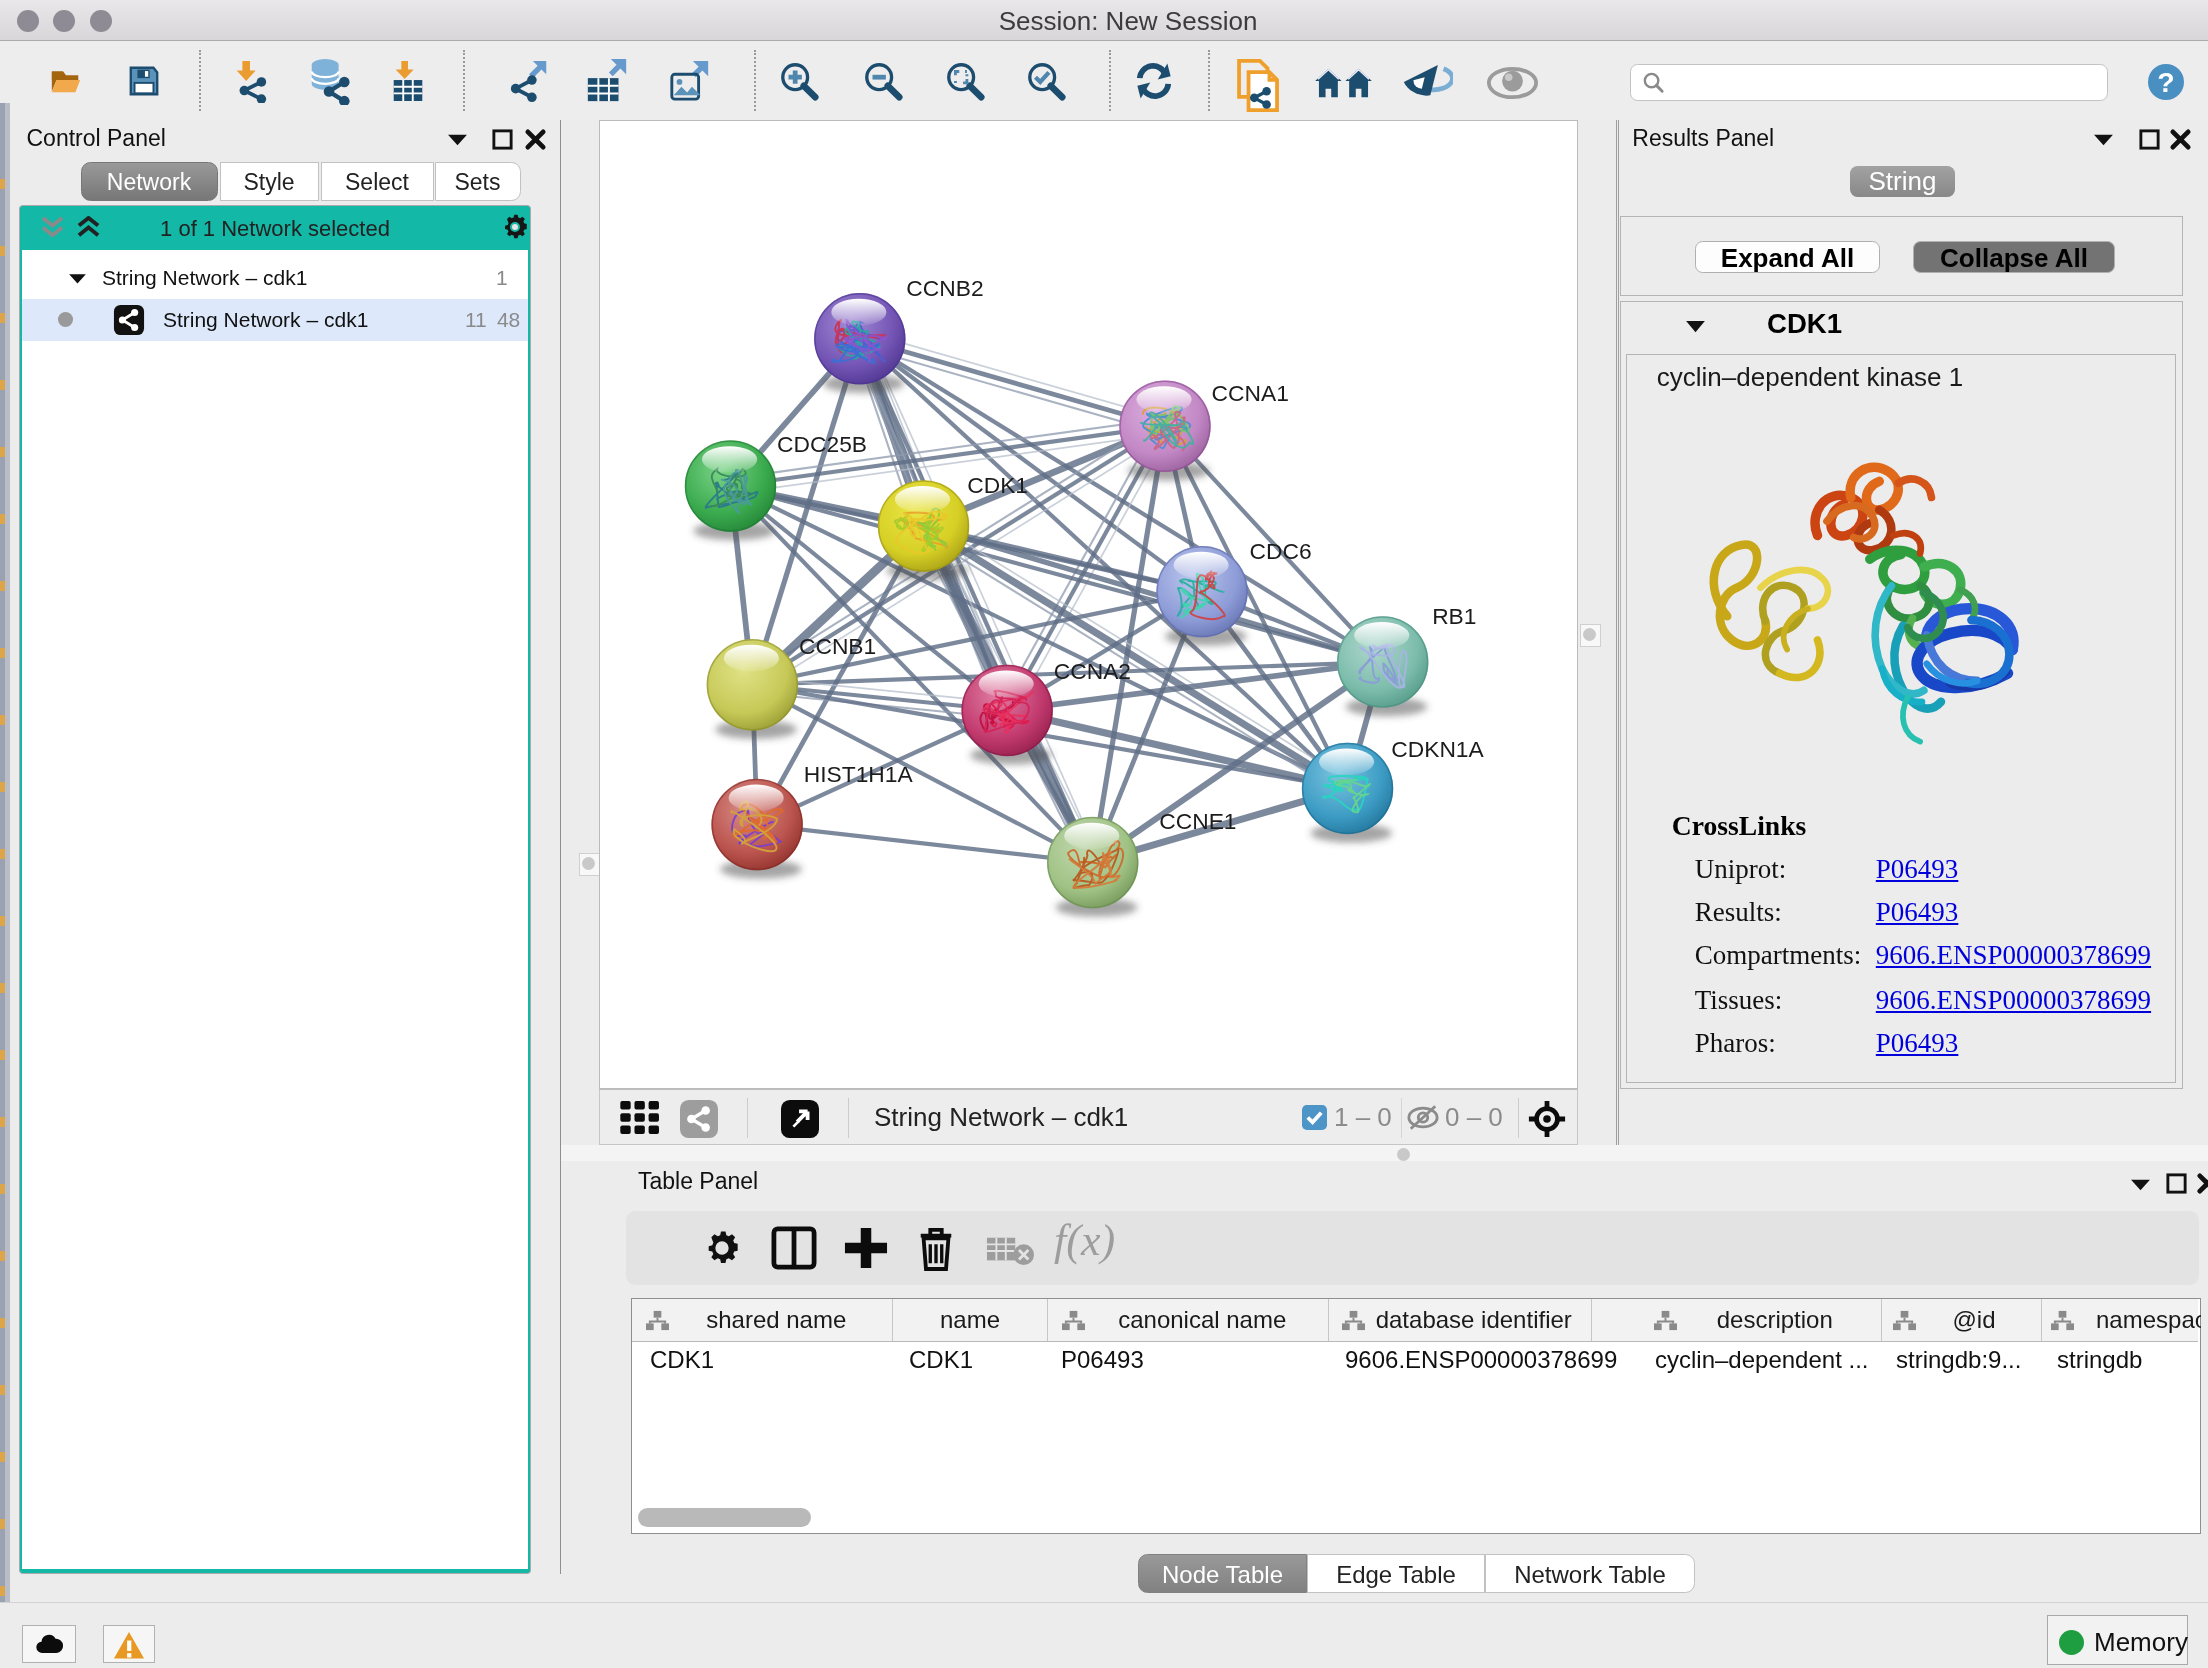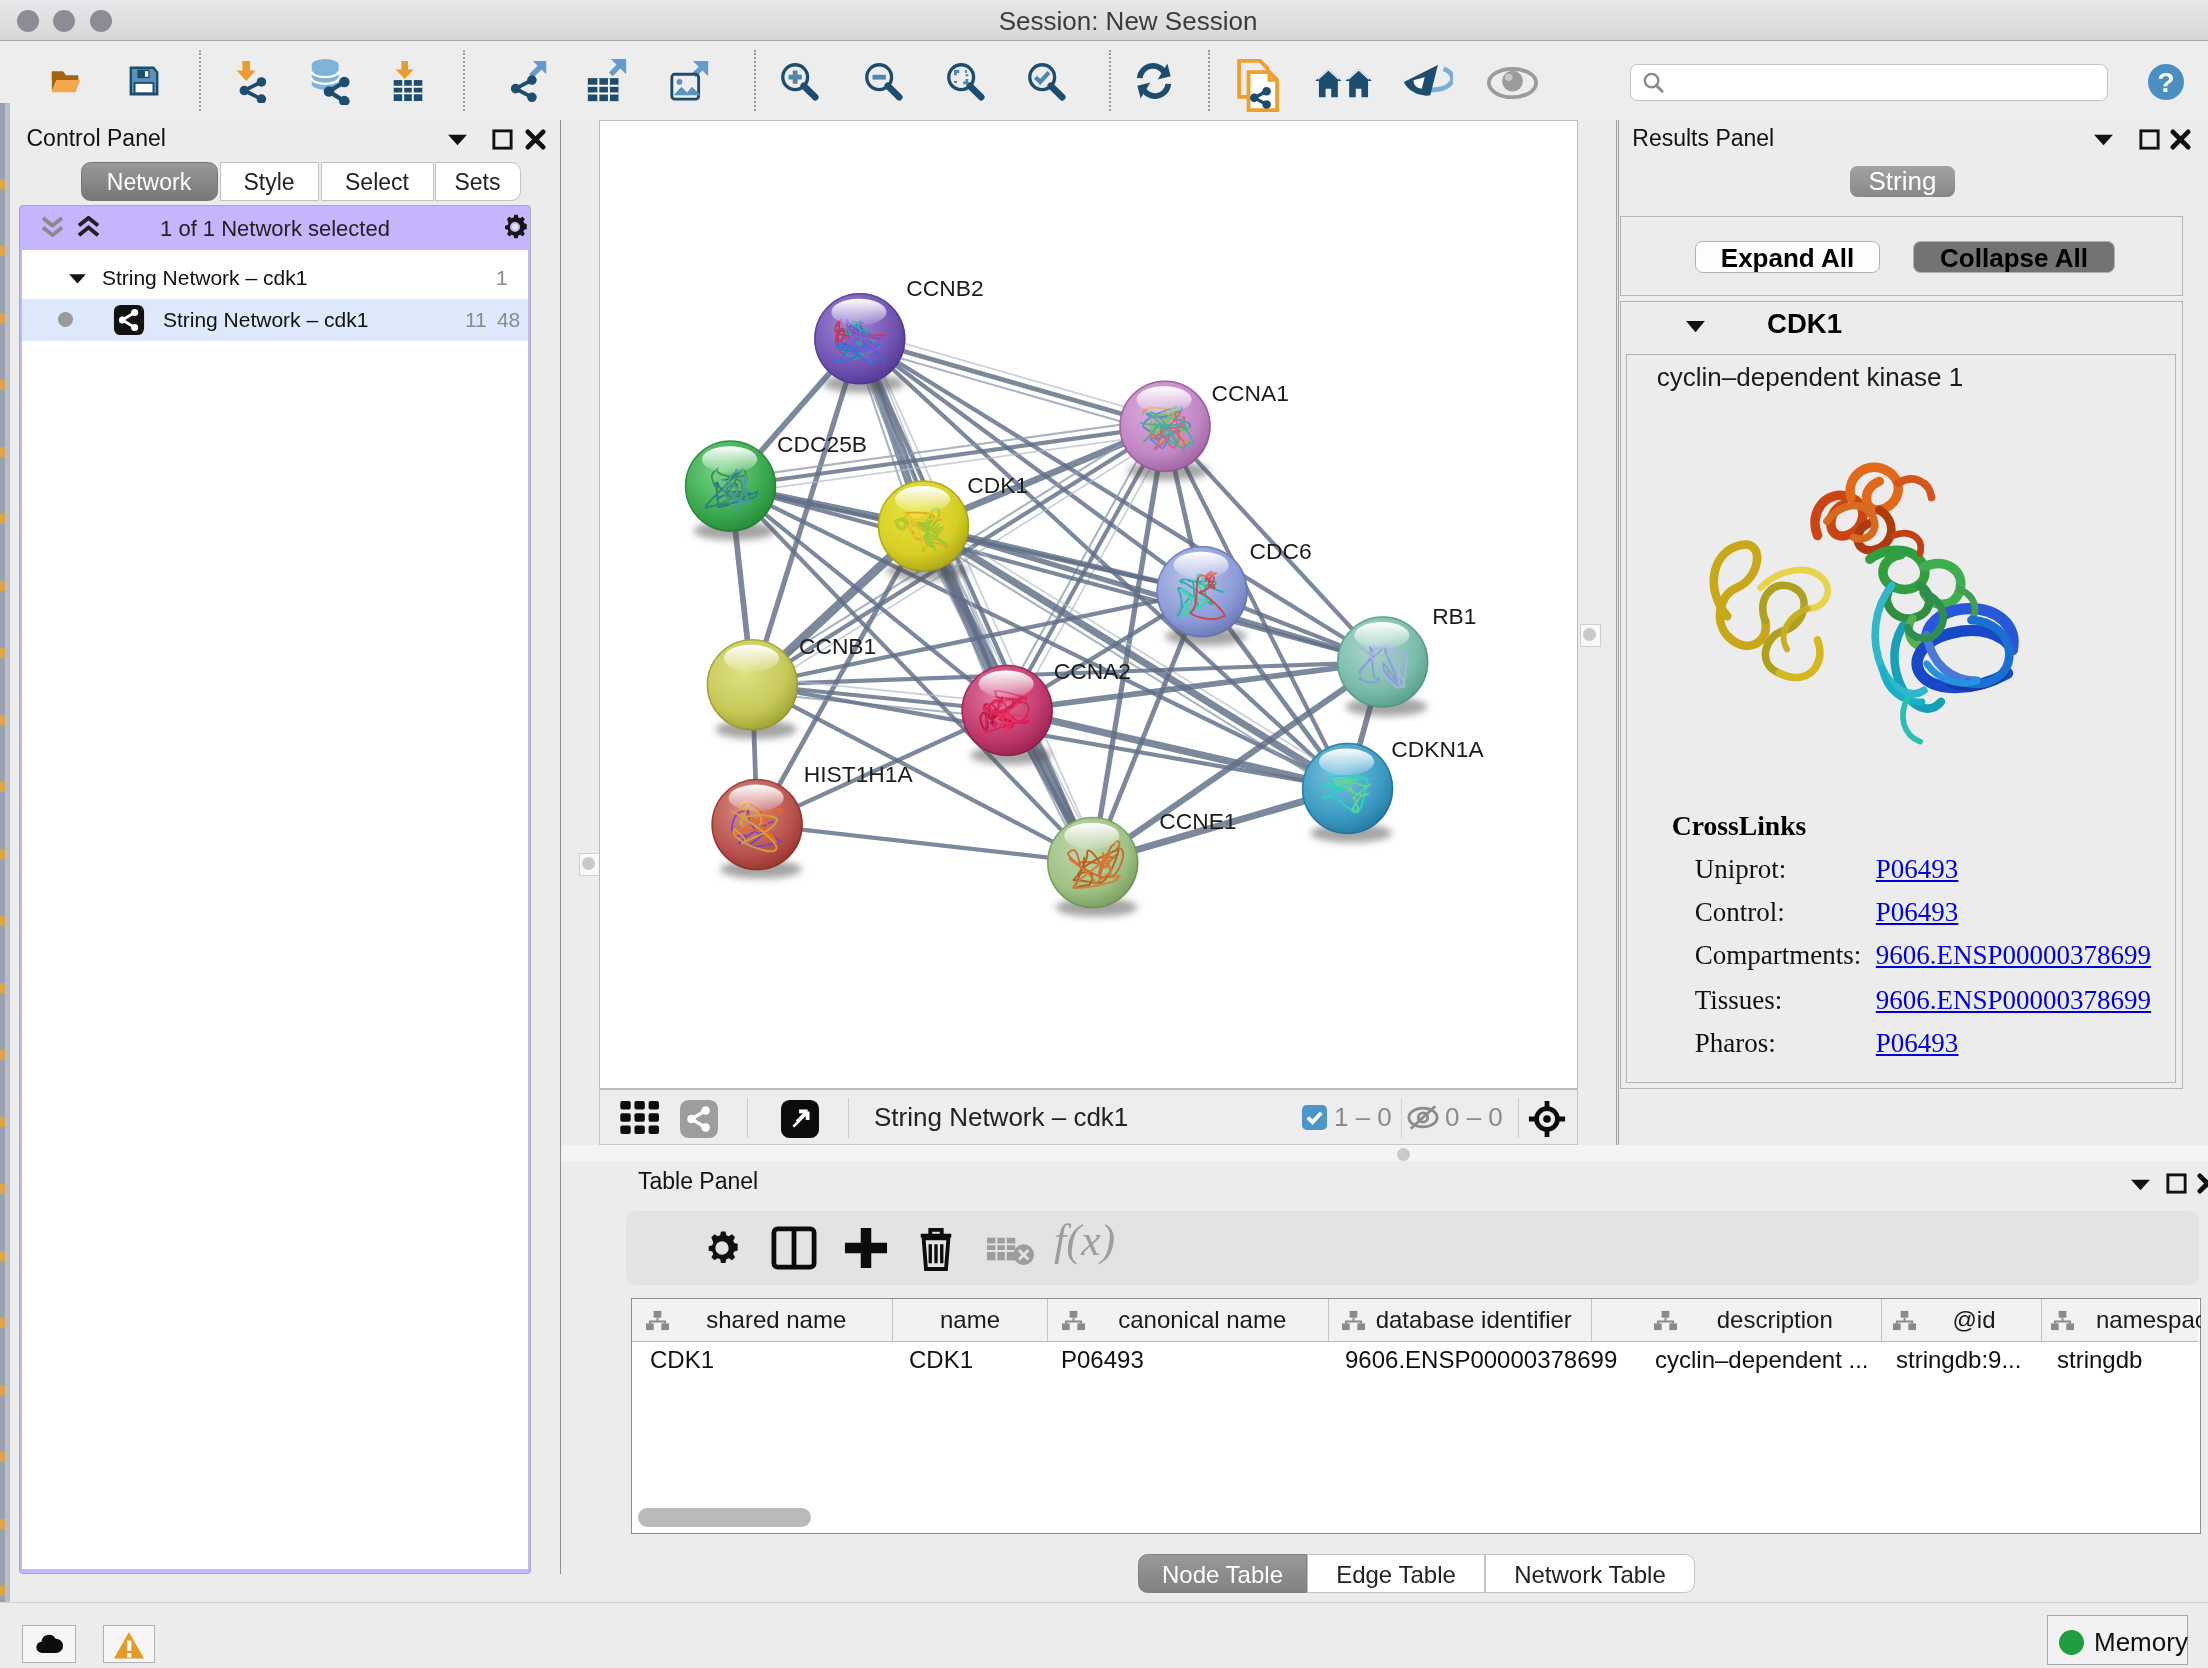--- a/index.html
+++ b/index.html
@@ -18,21 +18,21 @@
 
 #leftedge{left:0;top:103px;width:9.5px;height:1566px;background:linear-gradient(90deg,#9aa2b2 0 4.8px,#b8bdc8 4.8px 9.5px);}
 #leftedge:before{content:'';position:absolute;left:0;top:19px;width:4.8px;height:1547px;background:repeating-linear-gradient(180deg,transparent 0 57px,#dda449 57px 67px);}
 
 #cpanel{left:9.5px;top:120px;width:550px;height:1454px;background:#ececec;border-right:1.9px solid #8f8f8f;}
 .ptitle{font-size:23px;color:#111;}
 
 .tab{position:absolute;top:42px;height:39px;border:1px solid #c2c2c2;background:#fff;color:#222;font-size:23px;text-align:center;line-height:39px;box-sizing:border-box;}
 .tabsel{background:linear-gradient(#999,#777);color:#fff;border-color:#777;}
 
-#treebox{position:absolute;left:9.5px;top:85px;width:510px;height:1367px;border:1.9px solid #aaa;background:#c4b5fd;border-radius:3.8px;}
+#treebox{position:absolute;left:9.5px;top:85px;width:510px;height:1367px;border:1.9px solid #aaa;background:#14b8a6;border-radius:3.8px;}
 #treehdr{position:absolute;left:0;top:0;width:100%;height:42px;font-size:22px;color:#222;}
 #treelist{position:absolute;left:1.9px;top:44px;width:506px;height:1319px;background:#fff;}
 .trow{position:absolute;left:0;width:100%;height:42px;font-size:21px;color:#111;}
 
 #canvas{left:599px;top:120px;width:979px;height:969px;background:#fff;border:1.9px solid #bbb;box-sizing:border-box;}
 #netbar{left:599px;top:1089px;width:979px;height:56px;background:#ededed;border:1.9px solid #c6c6c6;border-top-color:#bdbdbd;box-sizing:border-box;}
 
 #vsplit1{left:561px;top:120px;width:38px;height:1025px;background:#ececec;}
 #vsplit2{left:1578px;top:120px;width:41px;height:1025px;background:#ececec;border-right:3.8px double #9f9f9f;box-sizing:border-box;}
 .handlebox{position:absolute;width:19px;height:21px;background:#f8f8f8;border:1px solid #d0d0d0;}
@@ -595,21 +595,21 @@
           <path d="M265 230 C 278 248 300 255 318 248" fill="none" stroke="#2890e0" stroke-width="7" stroke-linecap="round"></path>
           <path d="M218 235 C 222 258 240 272 260 270" fill="none" stroke="#18b0c8" stroke-width="7" stroke-linecap="round"></path>
           <path d="M245 265 C 235 285 240 305 258 312" fill="none" stroke="#28c0b0" stroke-width="6" stroke-linecap="round"></path>
         </svg>
       <div style="position:absolute;left:45px;top:455px;font-size:27.6px;font-weight:bold;font-family:'Liberation Serif',serif;">CrossLinks</div>
       <div class="clrow" style="top:499px;">
           <span class="cl1">Uniprot:</span>
           <span class="cl2">P06493</span>
         </div>
       <div class="clrow" style="top:542px;">
-          <span class="cl1">Control:</span>
+          <span class="cl1">Results:</span>
           <span class="cl2">P06493</span>
         </div>
       <div class="clrow" style="top:585px;">
           <span class="cl1">Compartments:</span>
           <span class="cl2">9606.ENSP00000378699</span>
         </div>
       <div class="clrow" style="top:630px;">
           <span class="cl1">Tissues:</span>
           <span class="cl2">9606.ENSP00000378699</span>
         </div>

